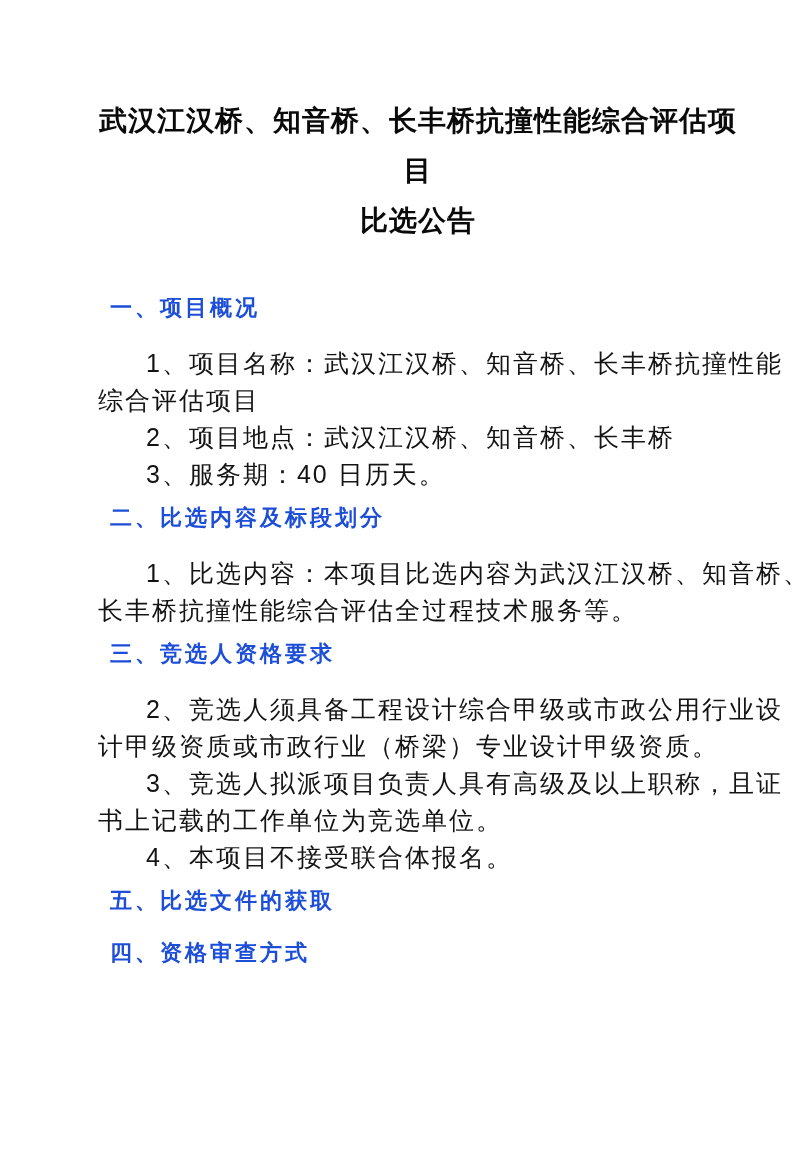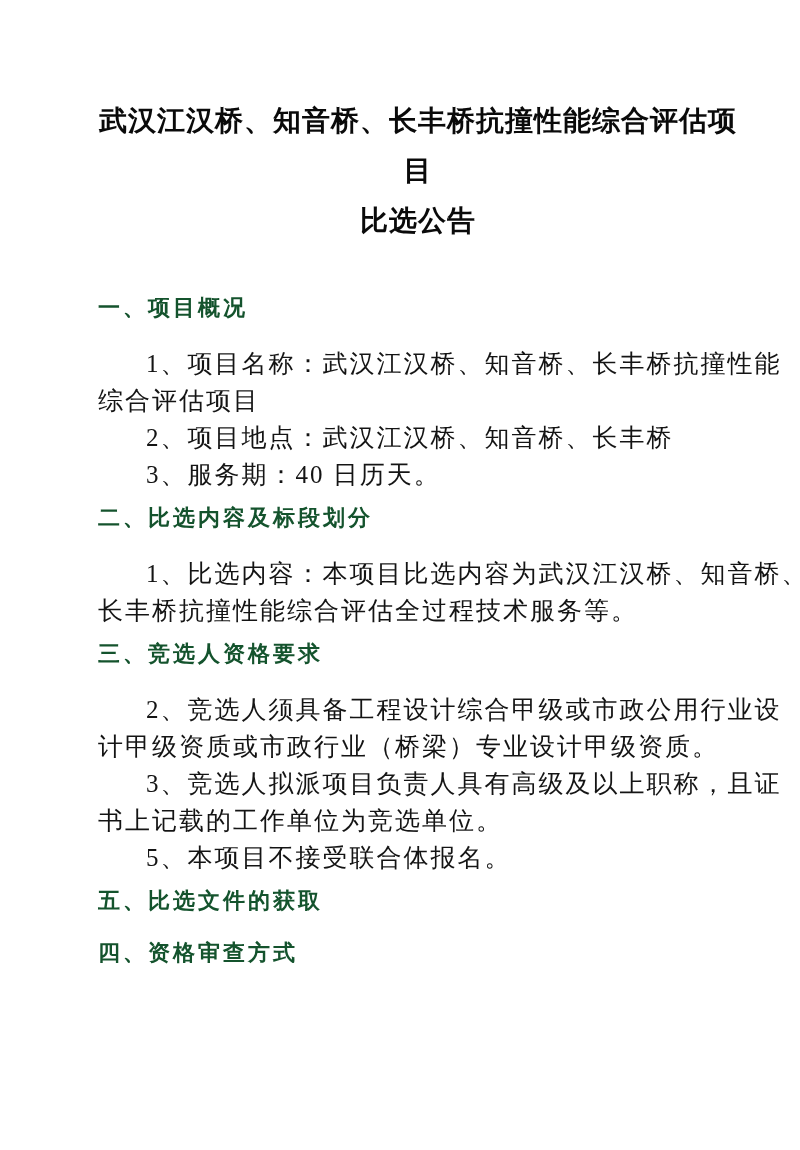--- a/index.html
+++ b/index.html
@@ -6,41 +6,41 @@
     margin: 0;
     padding: 0;
     background: #ffffff;
   }
   .page {
     position: relative;
     width: 800px;
     height: 988px;
     background: #ffffff;
     overflow: hidden;
-    font-family: Liberation Serif, serif;
+    font-family: Liberation Sans, sans-serif;
     color: #111111;
   }
   .content {
     padding: 96px 62px 0 98px; 
   }
   .doc-title {
     text-align: center;
     font-size: 28px;
     font-weight: 700;
     line-height: 50px;
     letter-spacing: 1px;
     color: #0a0a0a;
   }
   .sec-heading {
     font-size: 22px;
     font-weight: 700;
     letter-spacing: 3px;
     line-height: 30px;
-    margin: 10px 0 22px 0;
-    color: #14532d;
+    margin: 10px 0 22px 12px;
+    color: #1d4ed8;
   }
   .sec-heading.mt-lg {
     margin-top: 47px;
   }
   .line {
     font-size: 25px;
     letter-spacing: 2px;
     line-height: 37px;
     margin: 0;
     white-space: nowrap;
@@ -74,21 +74,21 @@
       <p class="line first">1、比选内容：本项目比选内容为武汉江汉桥、知音桥、</p>
       <p class="line cont">长丰桥抗撞性能综合评估全过程技术服务等。</p>
     </div>
 
     <div class="section">
       <h2 class="sec-heading">三、竞选人资格要求</h2>
       <p class="line first">2、竞选人须具备工程设计综合甲级或市政公用行业设</p>
       <p class="line cont">计甲级资质或市政行业（桥梁）专业设计甲级资质。</p>
       <p class="line first">3、竞选人拟派项目负责人具有高级及以上职称，且证</p>
       <p class="line cont">书上记载的工作单位为竞选单位。</p>
-      <p class="line first">5、本项目不接受联合体报名。</p>
+      <p class="line first">4、本项目不接受联合体报名。</p>
     </div>
 
     <div class="section">
       <h2 class="sec-heading">五、比选文件的获取</h2>
     </div>
 
     <div class="section">
       <h2 class="sec-heading">四、资格审查方式</h2>
       <p class="line plain">资格审查方式：资格后审</p>
     </div>

